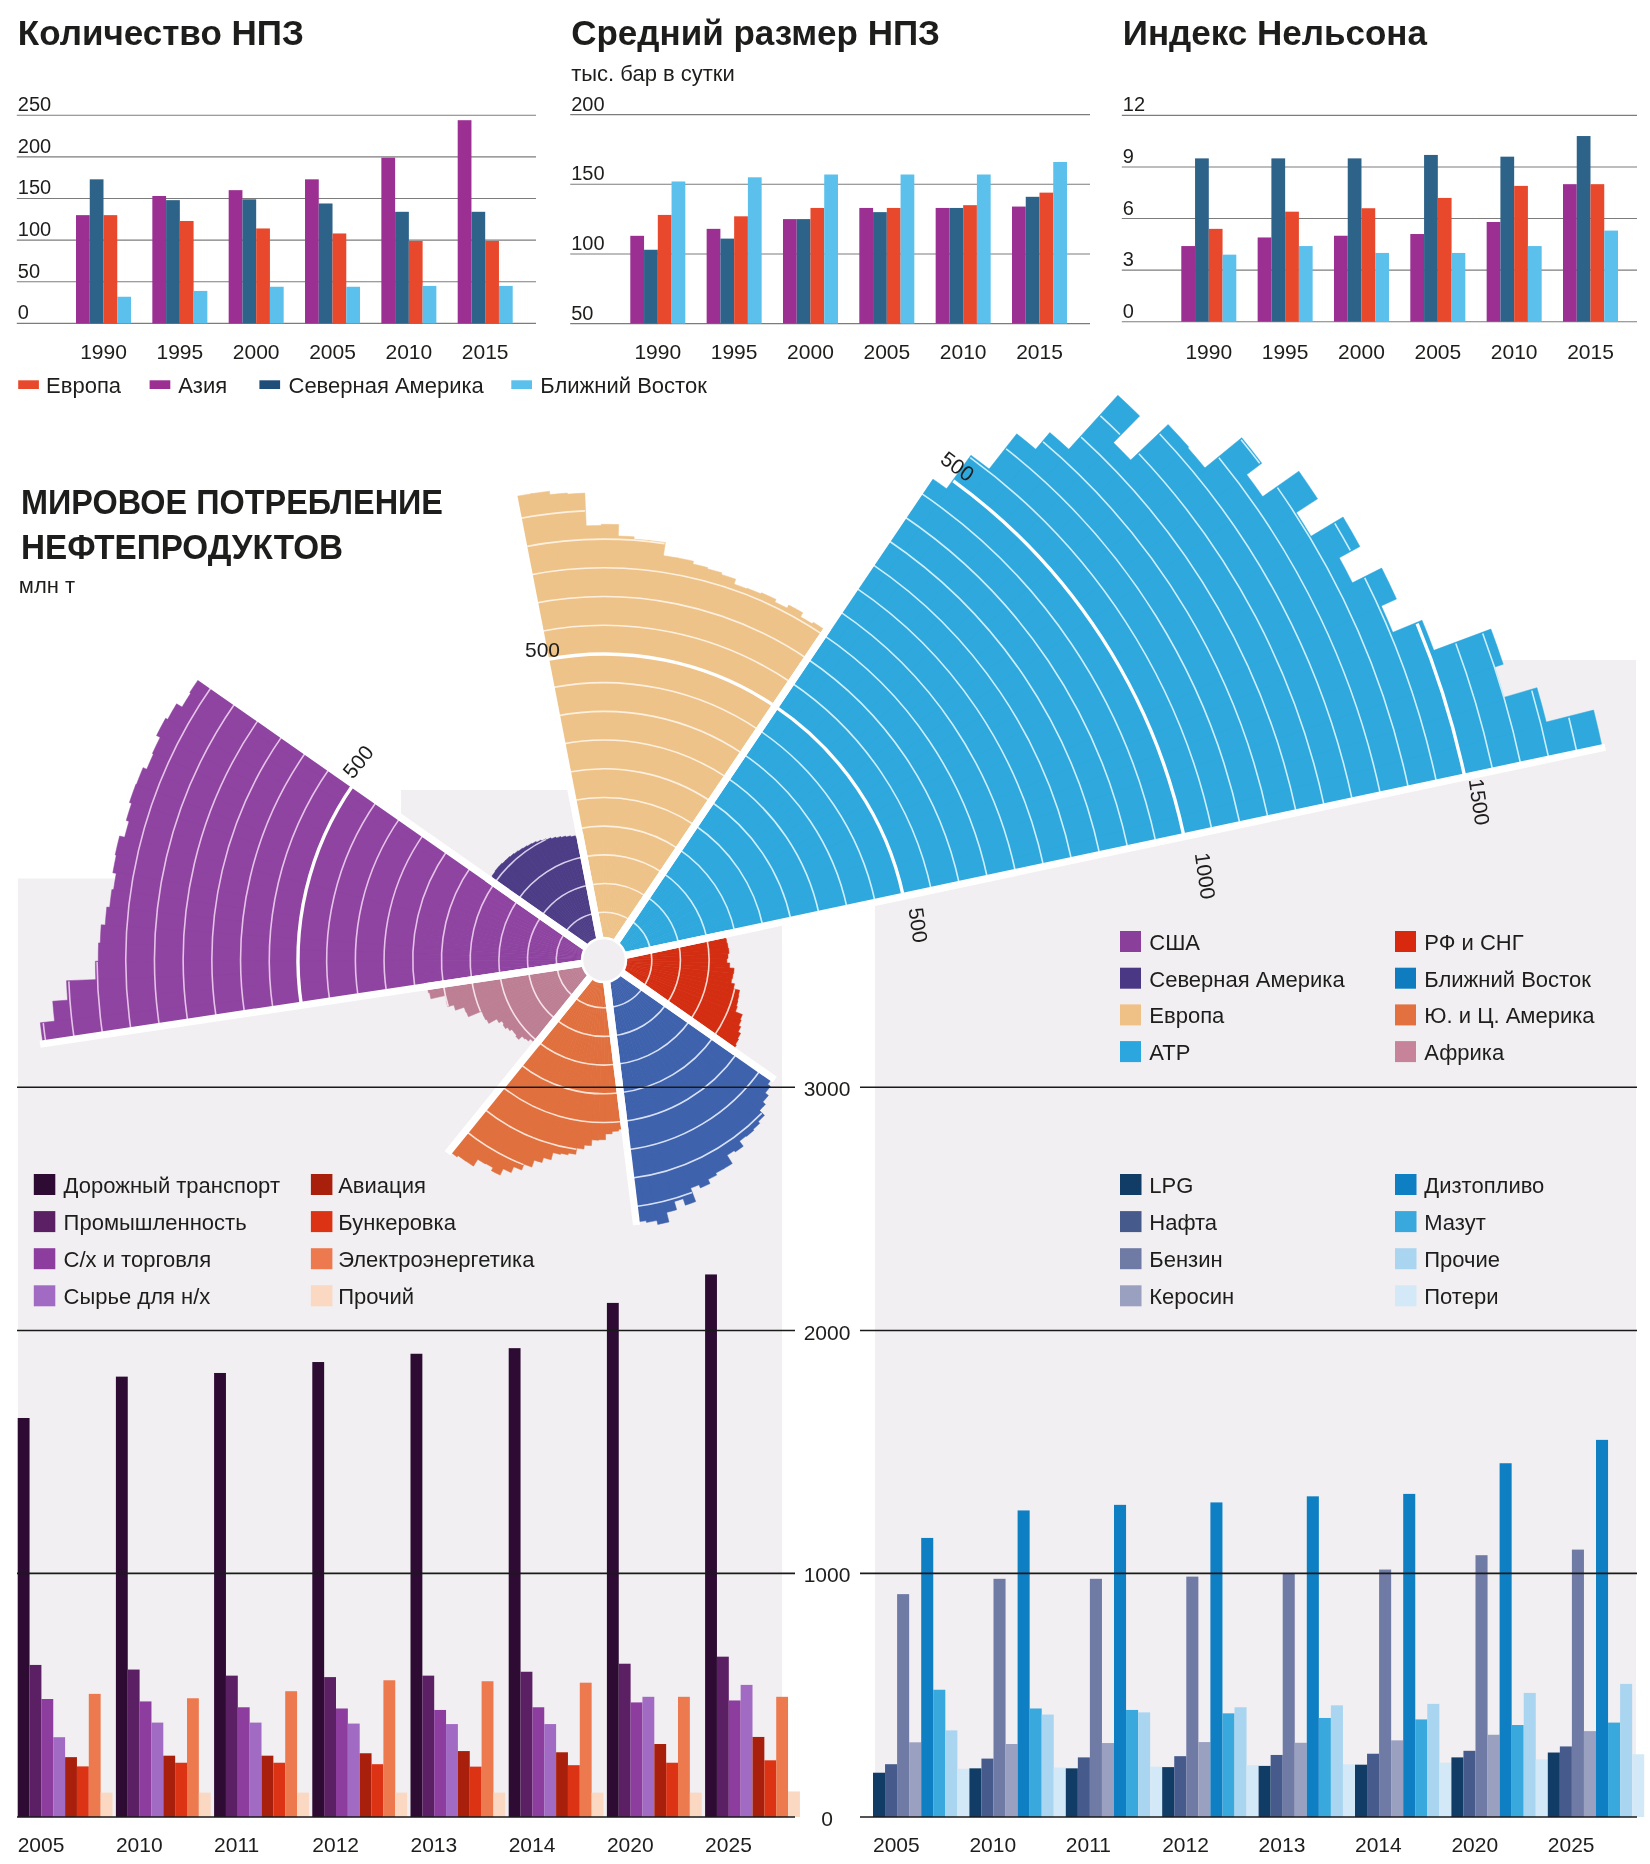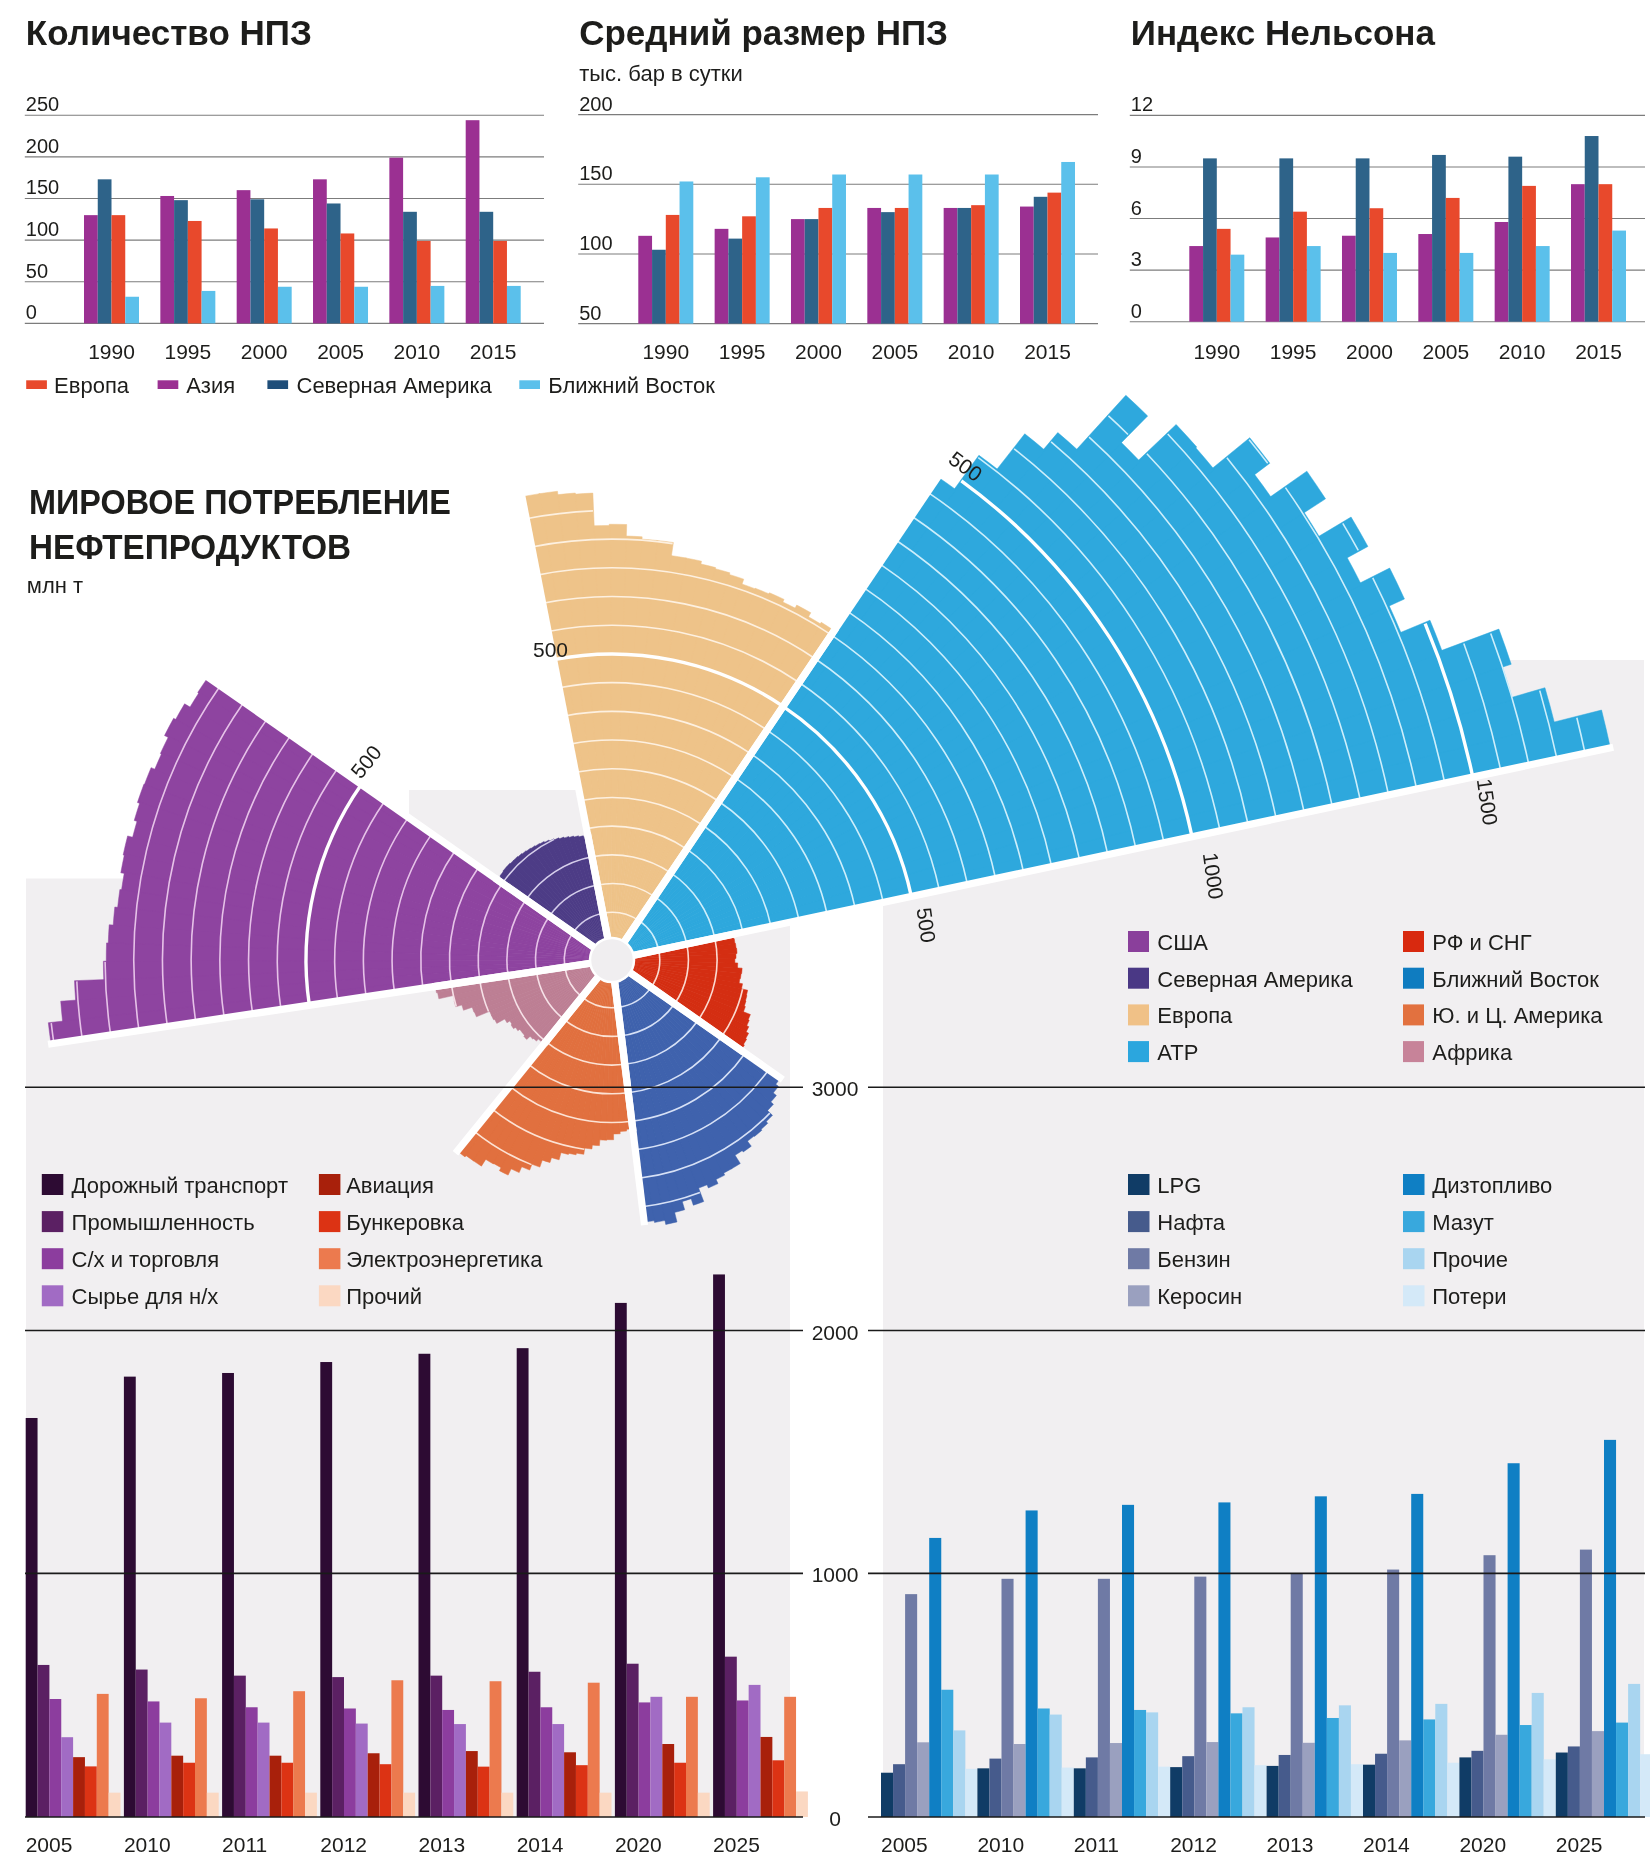--- a/index.html
+++ b/index.html
@@ -1,18 +1,18 @@
 <!DOCTYPE html>
 <html><head>
 <meta charset="utf-8">
 <style>
   html,body{margin:0;padding:0;background:#fff;}
   body{width:1650px;height:1864px;overflow:hidden;position:relative;
        font-family:"Liberation Sans",sans-serif;color:#1d1d1b;}
-  #stage{position:absolute;left:8px;top:0;width:1505px;height:1864px;}
+  #stage{position:absolute;left:0;top:0;width:1505px;height:1864px;}
   svg#scene{position:absolute;left:0;top:0;}
   text{font-family:"Liberation Sans",sans-serif;fill:#1d1d1b;}
   .ttl{font-weight:bold;font-size:35px;}
   .sub{font-size:22px;}
   .units{font-size:22px;}
   .tick{font-size:20px;}
   .xtick{font-size:21px;}
   .leg{font-size:22px;}
   .maintitle{font-weight:bold;font-size:35.5px;}
   .rlab{font-size:21px;}

